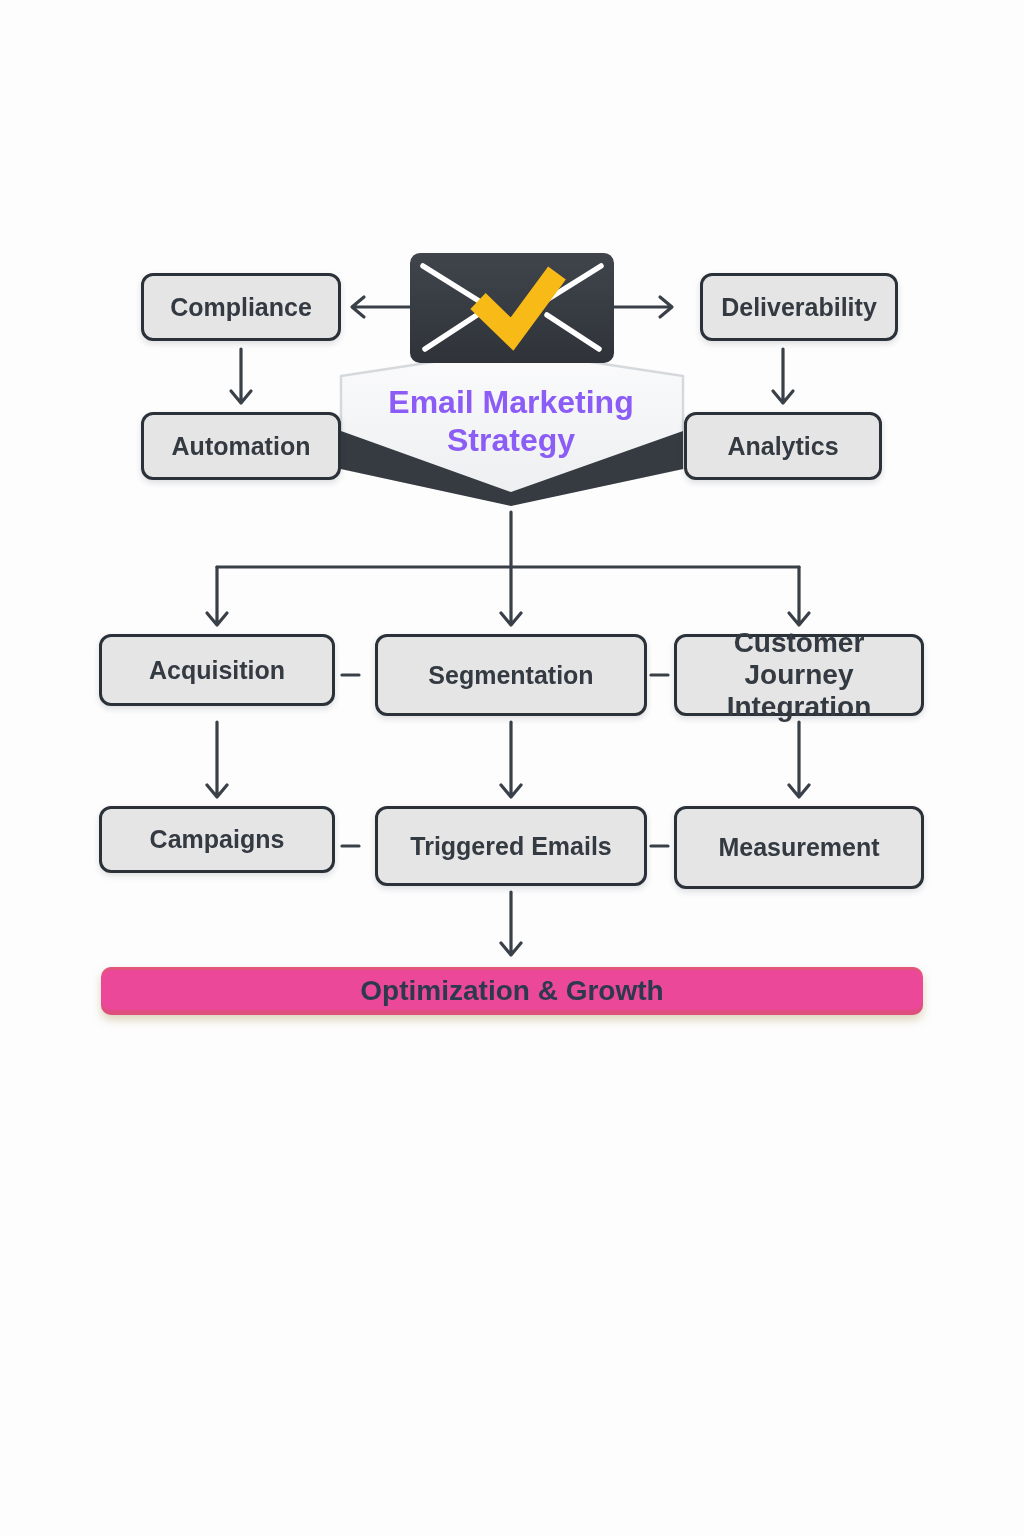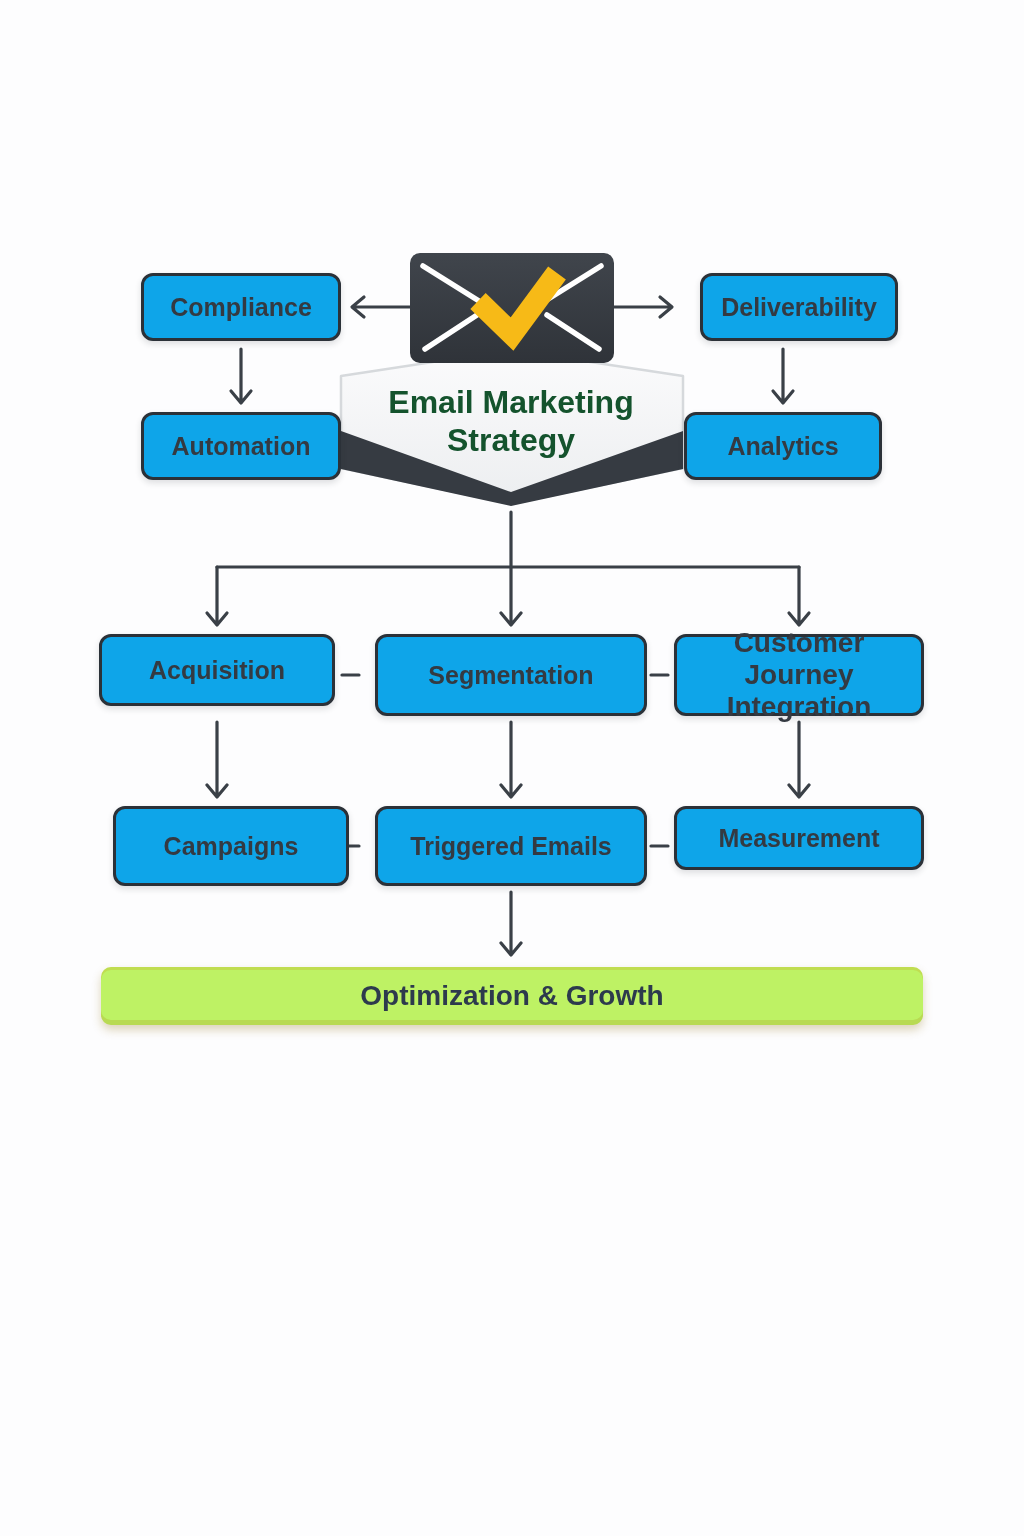--- a/index.html
+++ b/index.html
@@ -4,34 +4,34 @@
 <style>
   html,body{margin:0;padding:0;background:#fff;}
   .canvas{
     position:relative;width:1024px;height:1536px;overflow:hidden;
     background:#fdfdfe;
     font-family:"Liberation Sans","DejaVu Sans",sans-serif;
   }
   .layer{position:absolute;left:0;top:0;width:1024px;height:1536px;}
   .node{
     position:absolute;display:flex;align-items:center;justify-content:center;
-    background:#0ea5e9;border:3px solid #2b3138;border-radius:12px;
+    background:#e5e5e5;border:3px solid #2b3138;border-radius:12px;
     box-shadow:0 3px 6px rgba(30,35,45,0.14);
     color:#343a42;font-weight:bold;font-size:25px;text-align:center;
     line-height:1.15;box-sizing:border-box;padding:4px 8px;
   }
   .node.small-text{font-size:28px;}
   .title-text{
     position:absolute;left:351px;top:383px;width:320px;
     text-align:center;font-weight:bold;font-size:32px;line-height:1.2;
-    color:#14532d;
+    color:#8b5cf6;
   }
   .banner{
-    position:absolute;left:101px;top:967px;width:822px;height:58px;
-    background:#bef264;border-radius:10px;
+    position:absolute;left:101px;top:967px;width:822px;height:48px;
+    background:#ec4899;border-radius:10px;
     display:flex;align-items:center;justify-content:center;
     font-weight:bold;font-size:28px;color:#2d3a4d;
     box-shadow:0 5px 10px rgba(150,120,30,0.30),
                inset 0 -5px 0 rgba(160,110,0,0.18),
                inset 0 3px 0 rgba(200,140,0,0.20);
   }
   .line{stroke:#3a4047;stroke-width:3.2;fill:none;stroke-linecap:round;stroke-linejoin:round;}
 </style>
 </head>
 <body>
@@ -114,27 +114,27 @@
   <div class="node" style="left:99px;top:634px;width:236px;height:72px">
     <span>Acquisition</span>
   </div>
   <div class="node" style="left:375px;top:634px;width:272px;height:82px">
     <span>Segmentation</span>
   </div>
   <div class="node small-text" style="left:674px;top:634px;width:250px;height:82px">
     <span>Customer Journey Integration</span>
   </div>
 
-  <div class="node" style="left:113px;top:806px;width:236px;height:80px">
+  <div class="node" style="left:99px;top:806px;width:236px;height:67px">
     <span>Campaigns</span>
   </div>
   <div class="node" style="left:375px;top:806px;width:272px;height:80px">
     <span>Triggered Emails</span>
   </div>
-  <div class="node" style="left:674px;top:806px;width:250px;height:64px">
+  <div class="node" style="left:674px;top:806px;width:250px;height:83px">
     <span>Measurement</span>
   </div>
 
   <div class="banner">
     <span>Optimization &amp; Growth</span>
   </div>
 
 </div>
 
 </body></html>

